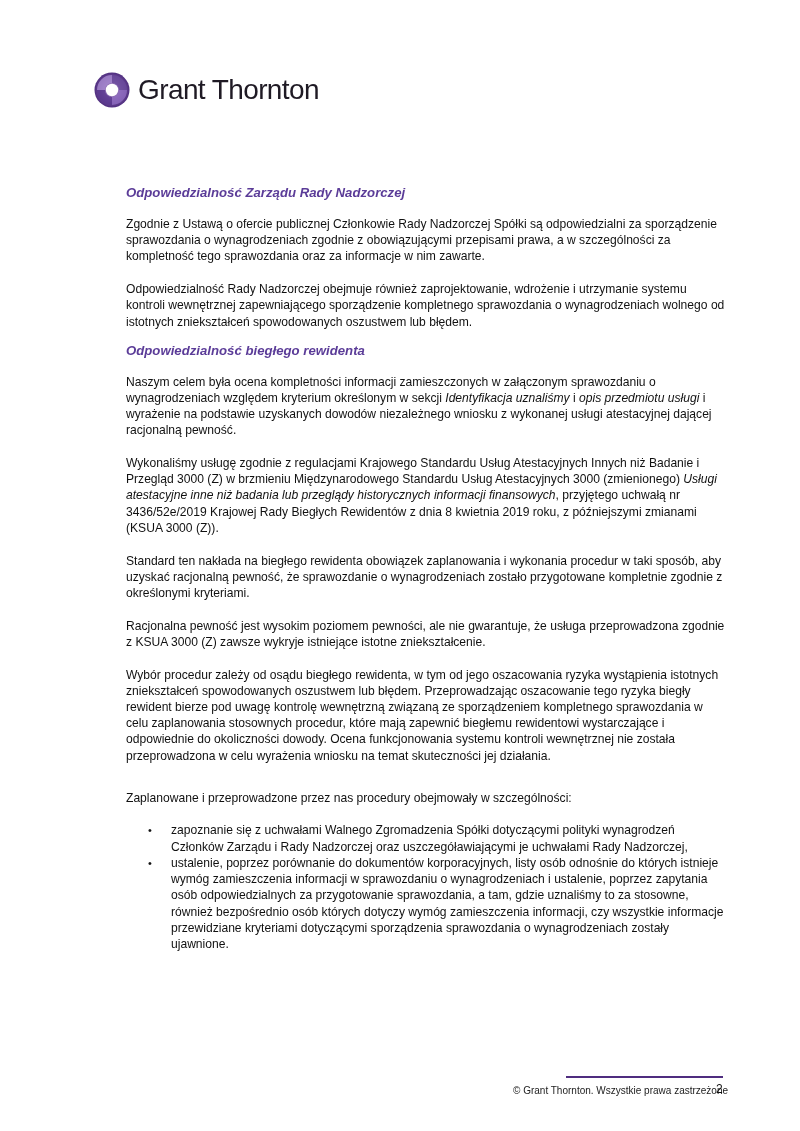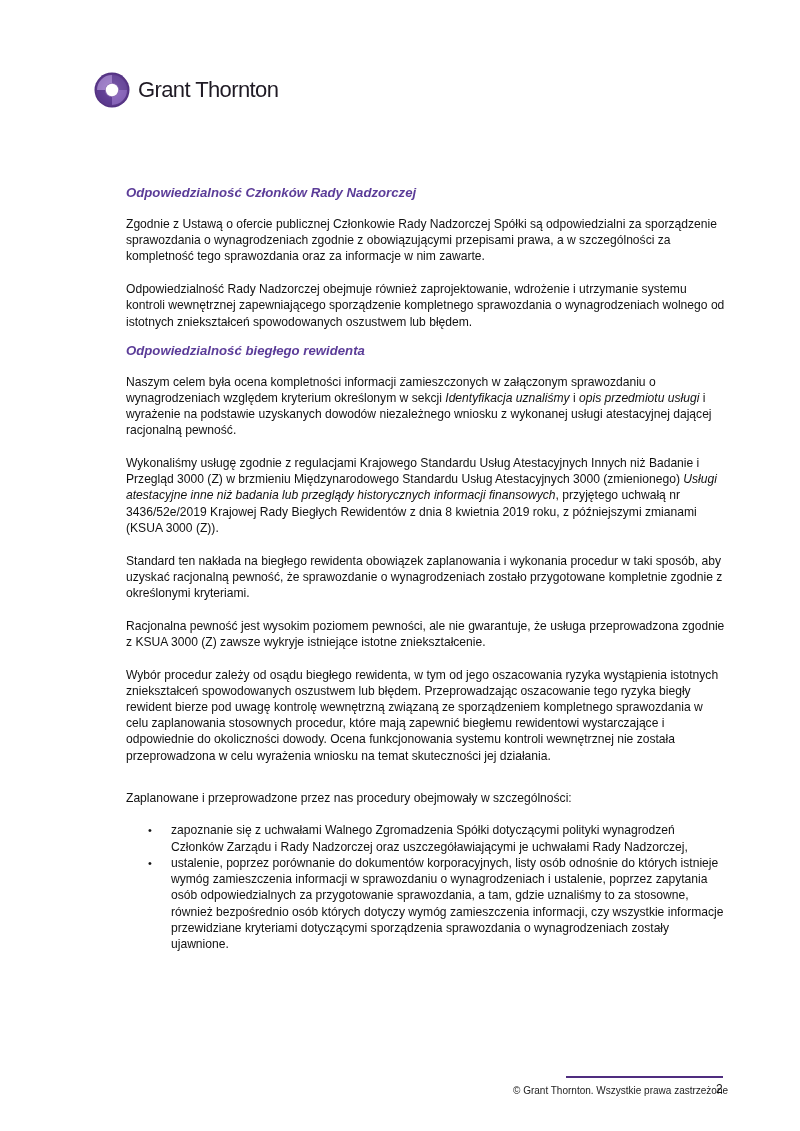--- a/index.html
+++ b/index.html
@@ -1,20 +1,20 @@
 <!DOCTYPE html>
 <html><head>
   <meta charset="utf-8">
   <style>
     html, body { margin: 0; padding: 0; background: #ffffff; }
     body { width: 800px; height: 1131px; position: relative; overflow: hidden;
            font-family: "Liberation Sans", sans-serif; color: #111111; }
     .logo { position: absolute; left: 94px; top: 71px; height: 38px; display: flex; align-items: center; }
     .logo-mark { width: 36px; height: 36px; margin-right: 8px; }
-    .logo-text { font-family: "Liberation Sans", sans-serif; font-size: 22px; color: #1f1a24; letter-spacing: -0.6px; }
+    .logo-text { font-family: "Liberation Sans", sans-serif; font-size: 28px; color: #1f1a24; letter-spacing: -0.6px; }
     .content { position: absolute; left: 126px; top: 184px; width: 600px; font-size: 12.1px; line-height: 16.2px; }
     .h { color: #5b3c98; font-style: italic; font-size: 13.2px; margin: 0; line-height: 18px; }
     .h.plain { font-style: normal; }
     p { margin: 0; }
     .gap-h { height: 14px; }
     .gap-p { height: 16.5px; }
     .gap-s { height: 12px; }
     ul { margin: 0; padding: 0; list-style: none; }
     li { position: relative; padding-left: 23px; }
     li::before { content: "•"; position: absolute; left: 0; top: 0; font-size: 11px; }
@@ -39,21 +39,21 @@
     <path d="M18 3 A15 15 0 0 1 33 18 L25 18 A7 7 0 0 0 18 11 Z" fill="#6a4a9c" opacity="0.8"></path>
     <path d="M33 18 A15 15 0 0 1 18 33 L18 25 A7 7 0 0 0 25 18 Z" fill="#8e6cc0" opacity="0.8"></path>
     <path d="M18 33 A15 15 0 0 1 3 18 L11 18 A7 7 0 0 0 18 25 Z" fill="#5a3890" opacity="0.8"></path>
     <path d="M3 18 A15 15 0 0 1 18 3 L18 11 A7 7 0 0 0 11 18 Z" fill="#a688cf" opacity="0.8"></path>
     <circle cx="18" cy="18" r="6.2" fill="#ffffff"></circle>
   </svg>
   <span class="logo-text">Grant Thornton</span>
 </div>
 
 <div class="content">
-  <h2 class="h">Odpowiedzialność Członków Rady Nadzorczej</h2>
+  <h2 class="h">Odpowiedzialność Zarządu Rady Nadzorczej</h2>
   <div class="gap-h"></div>
   <p>Zgodnie z Ustawą o ofercie publicznej Członkowie Rady Nadzorczej Spółki są odpowiedzialni za sporządzenie sprawozdania o wynagrodzeniach zgodnie z obowiązującymi przepisami prawa, a w szczególności za kompletność tego sprawozdania oraz za informacje w nim zawarte.</p>
   <div class="gap-p"></div>
   <p>Odpowiedzialność Rady Nadzorczej obejmuje również zaprojektowanie, wdrożenie i utrzymanie systemu kontroli wewnętrznej zapewniającego sporządzenie kompletnego sprawozdania o wynagrodzeniach wolnego od istotnych zniekształceń spowodowanych oszustwem lub błędem.</p>
   <div class="gap-s"></div>
 
   <h2 class="h">Odpowiedzialność biegłego rewidenta</h2>
   <div class="gap-h"></div>
   <p><span>Naszym celem była ocena kompletności informacji zamieszczonych w załączonym sprawozdaniu o wynagrodzeniach względem kryterium określonym w sekcji </span><i>Identyfikacja uznaliśmy</i><span> i </span><i>opis przedmiotu usługi</i><span> i wyrażenie na podstawie uzyskanych dowodów niezależnego wniosku z wykonanej usługi atestacyjnej dającej racjonalną pewność.</span></p>
   <div class="gap-p"></div>

